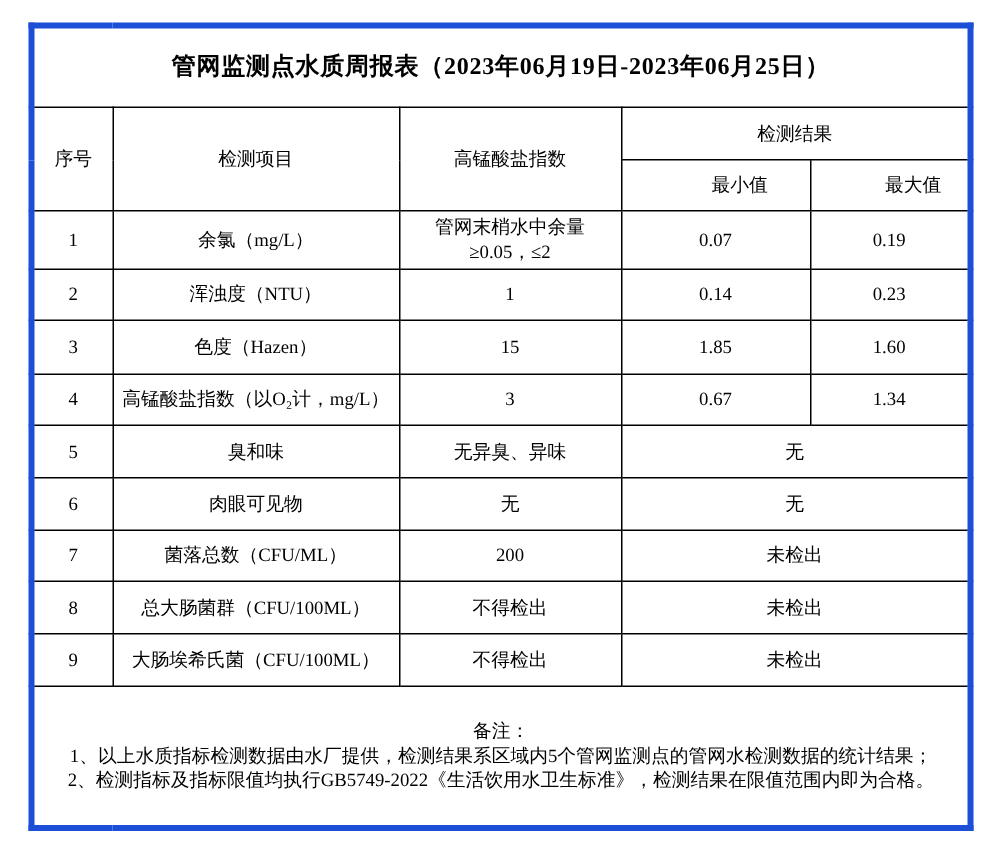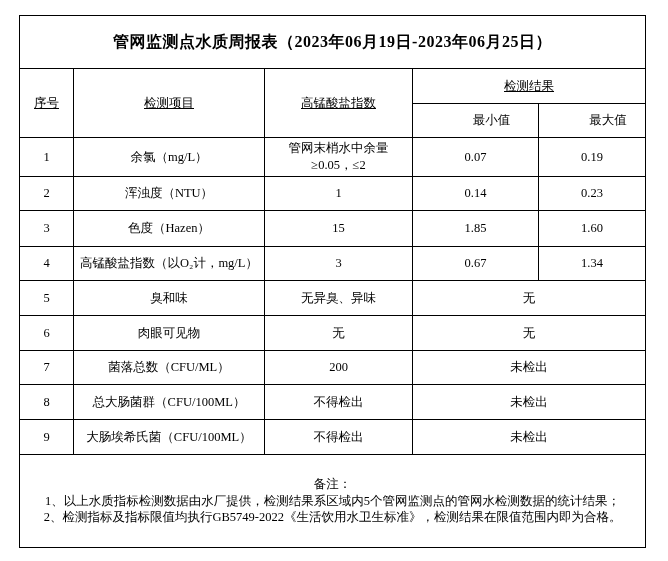--- a/index.html
+++ b/index.html
@@ -18,39 +18,39 @@
     background: #ffffff;
     overflow: hidden;
   }
   table.report {
     position: absolute;
     left: 19px;
     top: 15px;
     width: 626px;
     border-collapse: collapse;
     table-layout: fixed;
-    border: 1px solid #1d4ed8;
+    border: 4px solid #1d4ed8;
   }
   table.report td, table.report th {
     border: 1px solid #000000;
     text-align: center;
     vertical-align: middle;
     font-size: 12.5px;
     font-weight: normal;
     padding: 2px 3px;
     line-height: 1.35;
     overflow: hidden;
   }
   tr.title-row td {
     height: 48px;
     font-size: 16px;
     font-weight: bold;
     letter-spacing: 0.5px;
   }
-  tr.head-row-1 th { height: 30px; text-decoration: underline; }
+  tr.head-row-1 th { height: 30px; }
   tr.head-row-2 th { height: 29px; padding-left: 35px; }
   td.notes-cell {
     height: 88px;
     text-align: left;
     vertical-align: top;
     padding: 5px 6px;
     font-size: 13px;
     line-height: 1.55;
   }
   .notes-line { white-space: nowrap; }

